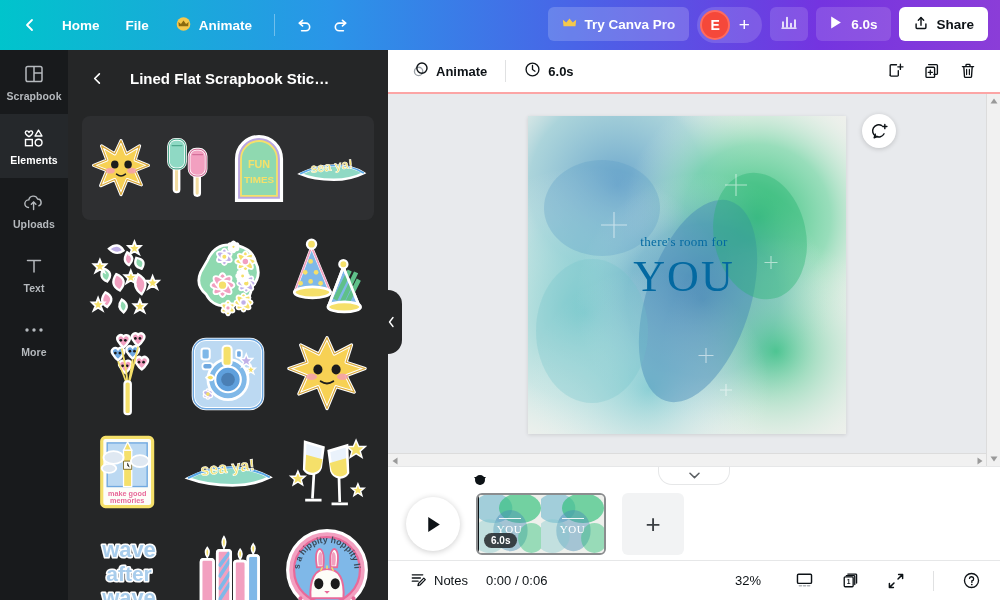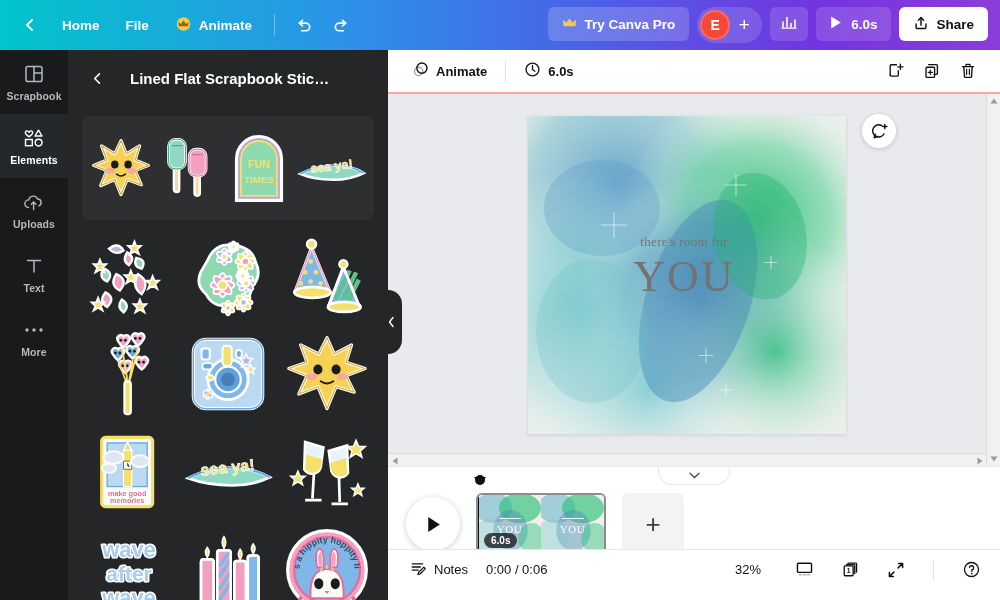--- a/index.html
+++ b/index.html
@@ -140,21 +140,21 @@
     position: relative; height: 372px; background: #e8eaed; overflow: hidden;
   }
   .design {
     position: absolute; left: 140px; top: 22px; width: 318px; height: 318px;
     box-shadow: 0 1px 4px rgba(0,0,0,0.12);
     overflow: hidden; background: #eef0ee;
   }
   .wc { position: absolute; inset: 0; }
   .design-text {
     position: absolute; left: 0; right: 6px; top: 118px; text-align: center;
-    color: #737373; pointer-events: none;
+    color: #0369a1; pointer-events: none;
   }
   .dt-small { font-size: 13px; font-family: "Liberation Serif", serif; letter-spacing: 0.3px; }
   .dt-big { font-size: 44px; font-family: "Liberation Serif", serif; letter-spacing: 2px; line-height: 1.15; margin-top: 2px; }
 
   .comment-fab {
     position: absolute; right: 104px; top: 20px; width: 34px; height: 34px;
     background: #fff; border-radius: 50%; box-shadow: 0 1px 5px rgba(0,0,0,0.18);
     display: flex; align-items: center; justify-content: center; cursor: pointer;
   }
 
@@ -223,21 +223,21 @@
     z-index: 5;
   }
   .add-scene {
     width: 62px; height: 62px; border-radius: 6px; background: #f2f3f4;
     display: flex; align-items: center; justify-content: center; cursor: pointer;
     color: #3b3f43; font-size: 26px; font-weight: 300; flex: none;
   }
 
   
   .statusbar {
-    position: absolute; left: 388px; bottom: 11px; width: 612px; height: 40px;
+    position: absolute; left: 388px; bottom: 0; width: 612px; height: 40px;
     background: #fff; border-top: 1px solid #e6e7e8;
     display: flex; align-items: center; padding: 0 14px; z-index: 15;
   }
   .sb-btn {
     display: flex; align-items: center; gap: 7px; height: 28px; padding: 0 8px;
     border-radius: 5px; color: #0d1216; font-size: 13px; cursor: pointer;
   }
   .sb-time { color: #0d1216; font-size: 13px; margin-left: 10px; }
   .sb-right { margin-left: auto; display: flex; align-items: center; gap: 16px; }
   .sb-zoom { font-size: 13px; color: #0d1216; margin-right: 12px; }

